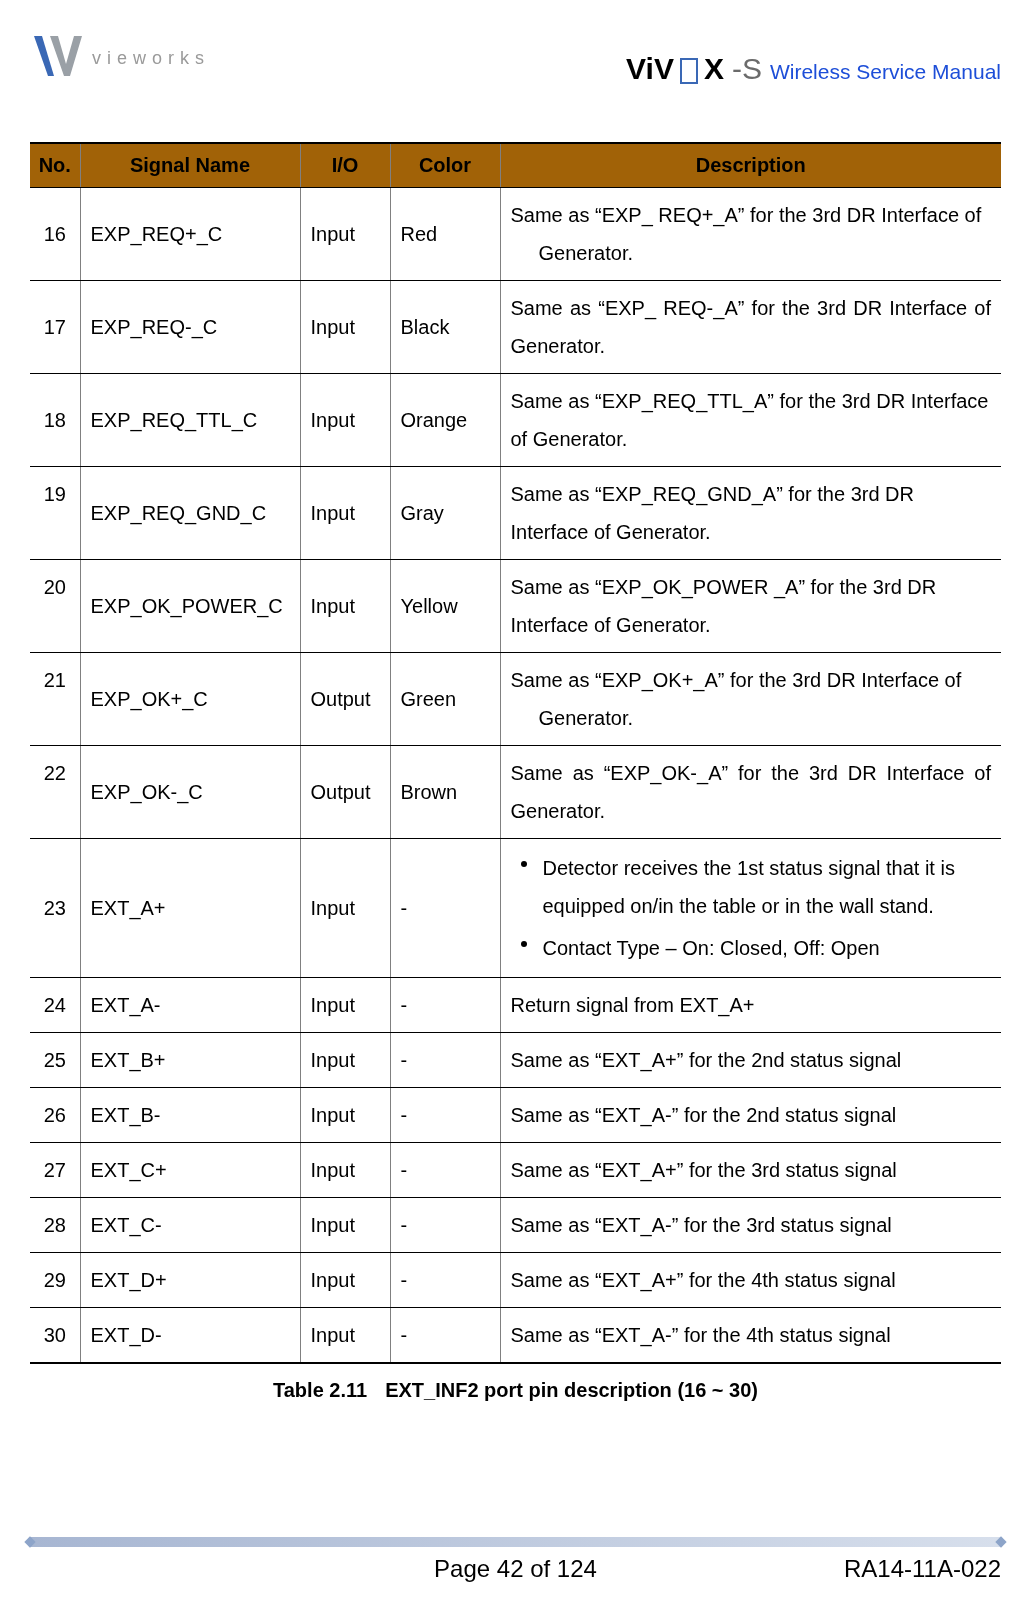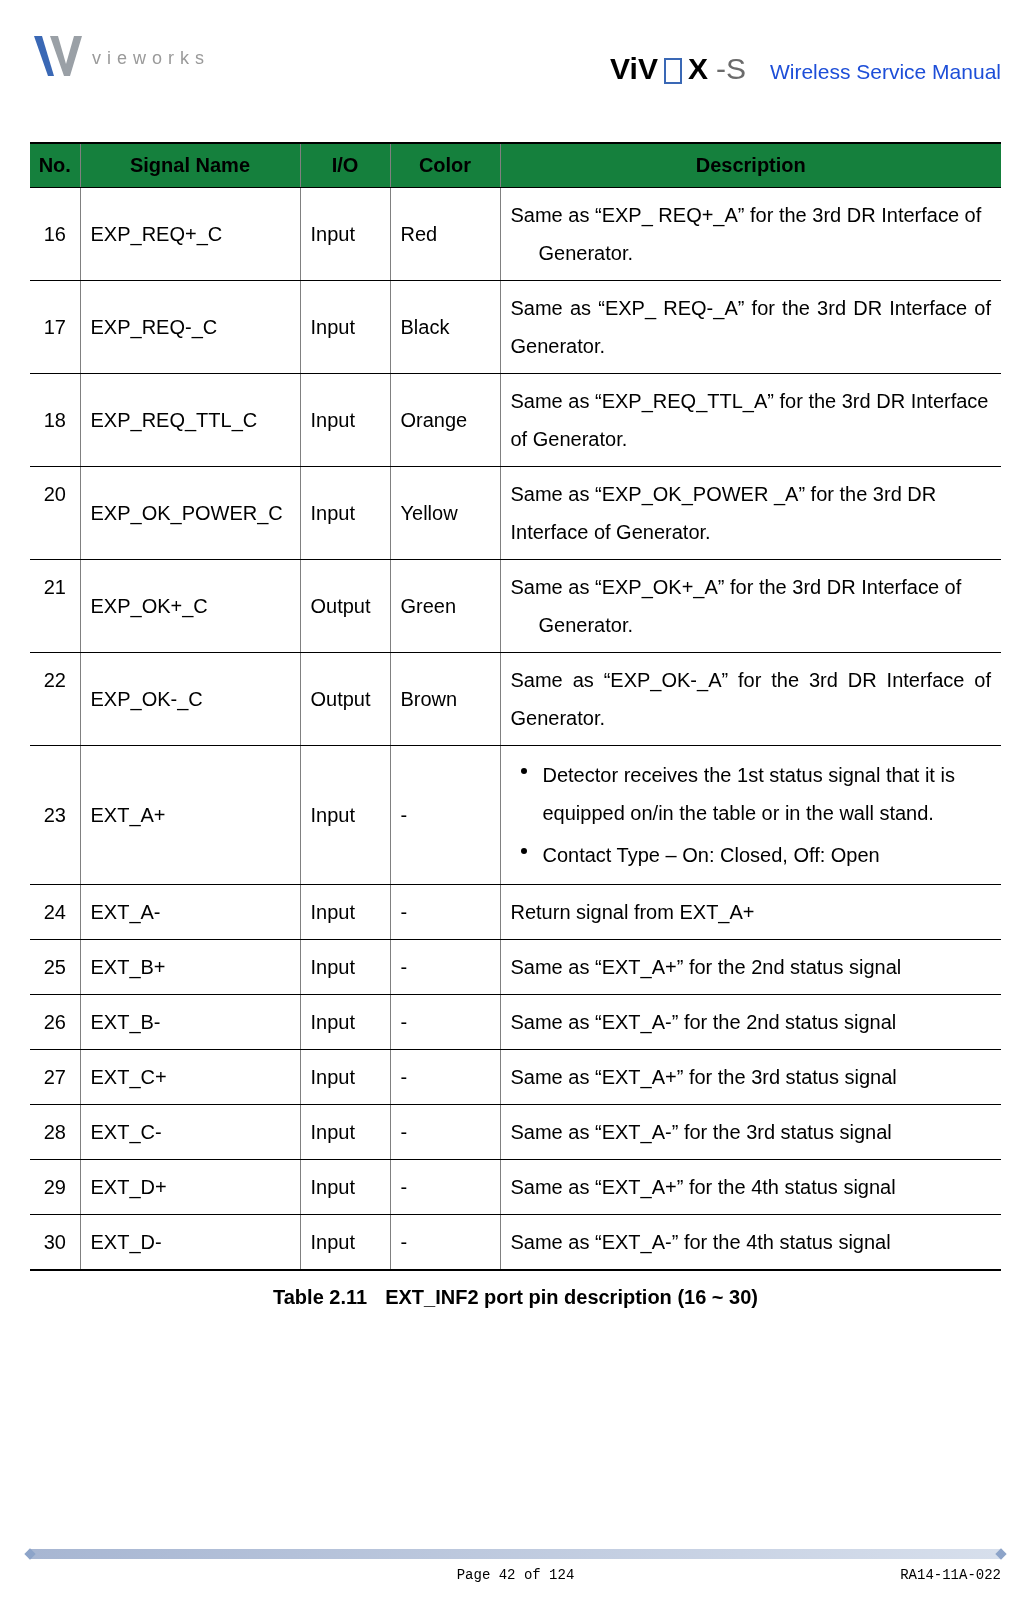--- a/index.html
+++ b/index.html
@@ -37,21 +37,21 @@
   .logo-left .mark svg { display:block; }
   .logo-left .wordmark {
     font-size: 18px;
     letter-spacing: 6px;
     color: #9a9a9a;
     font-weight: 400;
   }
   .header-right {
     display: flex;
     align-items: flex-end;
-    gap: 24px;
+    gap: 8px;
   }
   .vivix-logo {
     display: flex;
     align-items: center;
     gap: 4px;
   }
   .vivix-text {
     font-family: "Arial Black", Arial, sans-serif;
     font-weight: 900;
     font-size: 30px;
@@ -79,21 +79,21 @@
     white-space: nowrap;
     padding-bottom: 2px;
   }
   
   table.pin-table {
     width: 100%;
     border-collapse: collapse;
     font-size: 20px;
   }
   table.pin-table th {
-    background: #15803d;
+    background: #a16207;
     font-weight: bold;
     text-align: center;
     padding: 10px 8px;
     border-top: 2px solid #000;
     border-bottom: 1px solid #000;
     border-left: 1px solid #808080;
     border-right: 1px solid #808080;
   }
   table.pin-table th:first-child { border-left: none; }
   table.pin-table th:last-child  { border-right: none; }
@@ -152,22 +152,21 @@
     top: 1px;
     width: 8px; height: 8px;
     background:#8da4c9;
     transform: rotate(45deg);
   }
   .footer-bar::before { left:-4px; }
   .footer-bar::after  { right:-4px; }
   .footer-row {
     display:flex;
     justify-content: space-between;
-    font-size: 14px;
-    font-family: Liberation Mono, monospace;
+    font-size: 24px;
   }
   .footer-row .center { position:absolute; left:0; right:0; text-align:center; }
   .footer-row .right  { margin-left:auto; }
 </style>
 </head>
 <body>
 
 <div class="page">
 
   <div class="header">
@@ -217,20 +216,27 @@
           <td class="desc-justify">Same as “EXP_ REQ-_A” for the 3rd DR Interface of Generator.</td>
         </tr>
         <tr>
           <td>18</td>
           <td>EXP_REQ_TTL_C</td>
           <td>Input</td>
           <td>Orange</td>
           <td>Same as “EXP_REQ_TTL_A” for the 3rd DR Interface of Generator.</td>
         </tr>
         <tr>
+          <td class="valign-top">19</td>
+          <td>EXP_REQ_GND_C</td>
+          <td>Input</td>
+          <td>Gray</td>
+          <td>Same as “EXP_REQ_GND_A” for the 3rd DR Interface of Generator.</td>
+        </tr>
+        <tr>
           <td class="valign-top">20</td>
           <td>EXP_OK_POWER_C</td>
           <td>Input</td>
           <td>Yellow</td>
           <td>Same as “EXP_OK_POWER _A” for the 3rd DR Interface of Generator.</td>
         </tr>
         <tr>
           <td class="valign-top">21</td>
           <td>EXP_OK+_C</td>
           <td>Output</td>

